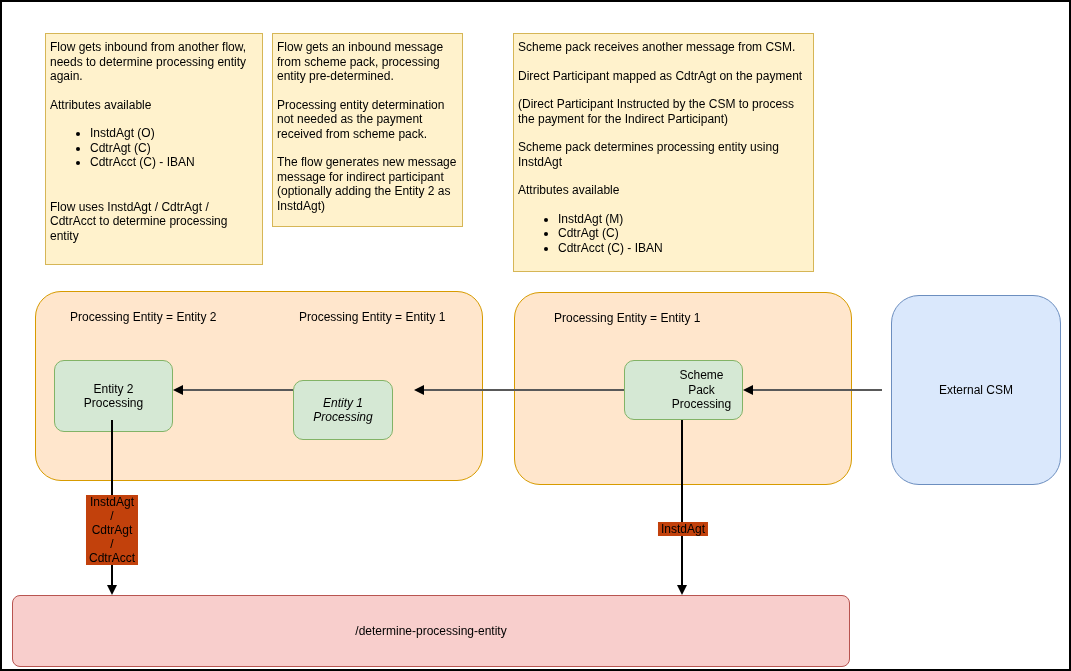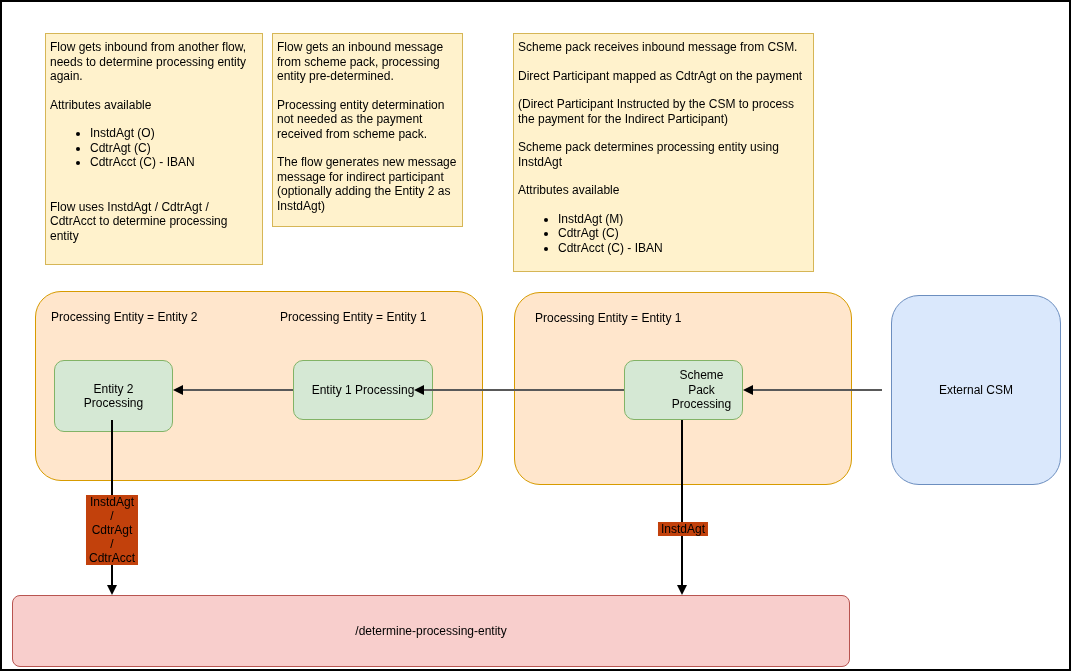--- a/index.html
+++ b/index.html
@@ -7,21 +7,21 @@
   .canvas{position:relative;width:1071px;height:671px;box-sizing:border-box;border:2px solid #000;background:#fff;overflow:hidden;}
 
   .note{position:absolute;box-sizing:border-box;background:var(--note-fill);border:1px solid var(--note-border);
         font-size:12px;line-height:1.21;padding:6px 4px 4px 4px;}
   .note p{margin:0 0 14px 0;}
   .note ul{margin:12px 0 14px 0;padding-left:40px;}
   .note li{margin:0;}
   #note1 ul{margin-bottom:30px;}
 
   .group{position:absolute;box-sizing:border-box;background:var(--group-fill);border:1px solid var(--group-border);border-radius:26px;}
-  .glabel{position:absolute;top:18px;font-size:12px;white-space:nowrap;}
+  .glabel{position:absolute;top:18px;font-size:12px;white-space:nowrap;margin-left:19px;}
 
   .node{position:absolute;box-sizing:border-box;display:flex;align-items:center;justify-content:center;
         text-align:center;font-size:12px;line-height:1.2;}
   .green{background:var(--node-fill);border:1px solid var(--node-border);border-radius:10px;padding:0 8px;}
   .blue{background:var(--csm-fill);border:1px solid var(--csm-border);border-radius:28px;margin-left:9px;}
   .red{background:var(--endpoint-fill);border:1px solid var(--endpoint-border);border-radius:8px;}
 
   .hline{position:absolute;height:2px;background:var(--edge);}
   .vline{position:absolute;width:2px;background:#000;}
   .arrow-left{position:absolute;width:0;height:0;border-top:5px solid transparent;border-bottom:5px solid transparent;border-right:10px solid #000;}
@@ -44,21 +44,21 @@
     <p>Flow uses InstdAgt / CdtrAgt / CdtrAcct to determine processing entity</p>
   </div>
 
   <div class="note" id="note2" style="left:270px;top:31px;width:191px;height:194px;">
     <p>Flow gets an inbound message from scheme pack, processing entity pre-determined.</p>
     <p>Processing entity determination not needed as the payment received from scheme pack.</p>
     <p>The flow generates new message message for indirect participant (optionally adding the Entity 2 as InstdAgt)</p>
   </div>
 
   <div class="note" id="note3" style="left:511px;top:31px;width:301px;height:239px;">
-    <p>Scheme pack receives inbound message from CSM.</p>
+    <p>Scheme pack receives another message from CSM.</p>
     <p>Direct Participant mapped as CdtrAgt on the payment</p>
     <p>(Direct Participant Instructed by the CSM to process the payment for the Indirect Participant)</p>
     <p>Scheme pack determines processing entity using InstdAgt</p>
     <p>Attributes available</p>
     <ul style="margin-top:10px;">
       <li>InstdAgt (M)</li>
       <li>CdtrAgt (C)</li>
       <li>CdtrAcct (C) - IBAN</li>
     </ul>
   </div>
@@ -69,21 +69,21 @@
   </div>
 
   <div class="group" style="left:512px;top:290px;width:338px;height:193px;">
     <span class="glabel" style="left:20px;">Processing Entity = Entity 1</span>
   </div>
 
   <div class="node green" style="left:52px;top:358px;width:119px;height:72px;">
     <span>Entity 2 Processing</span>
   </div>
 
-  <div class="node green" style="left:291px;top:358px;width:140px;height:60px;">
+  <div class="node green" style="left:291px;top:378px;width:100px;height:60px;font-style:italic;">
     <span>Entity 1 Processing</span>
   </div>
 
   <div class="node green" style="left:622px;top:358px;width:119px;height:60px;padding-left:44px;">
     <span>Scheme Pack Processing</span>
   </div>
 
   <div class="node blue" style="left:880px;top:293px;width:170px;height:190px;">
     <span>External CSM</span>
   </div>

